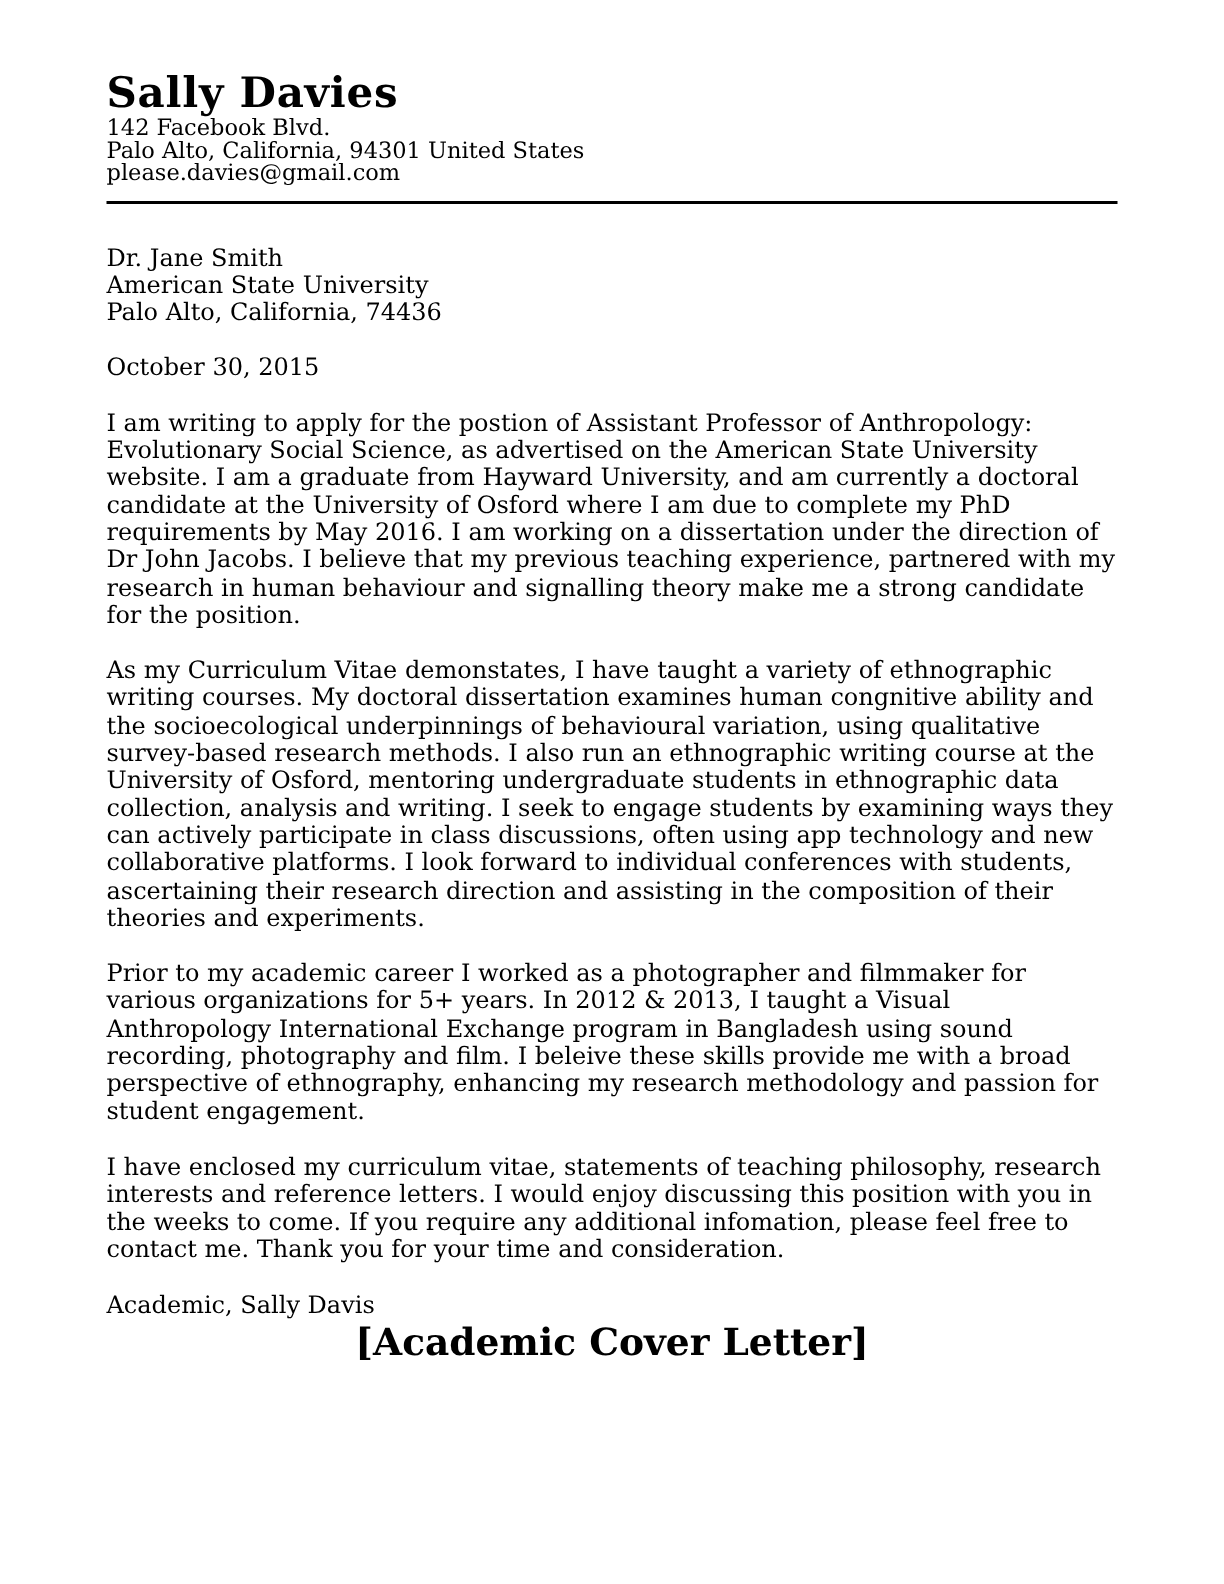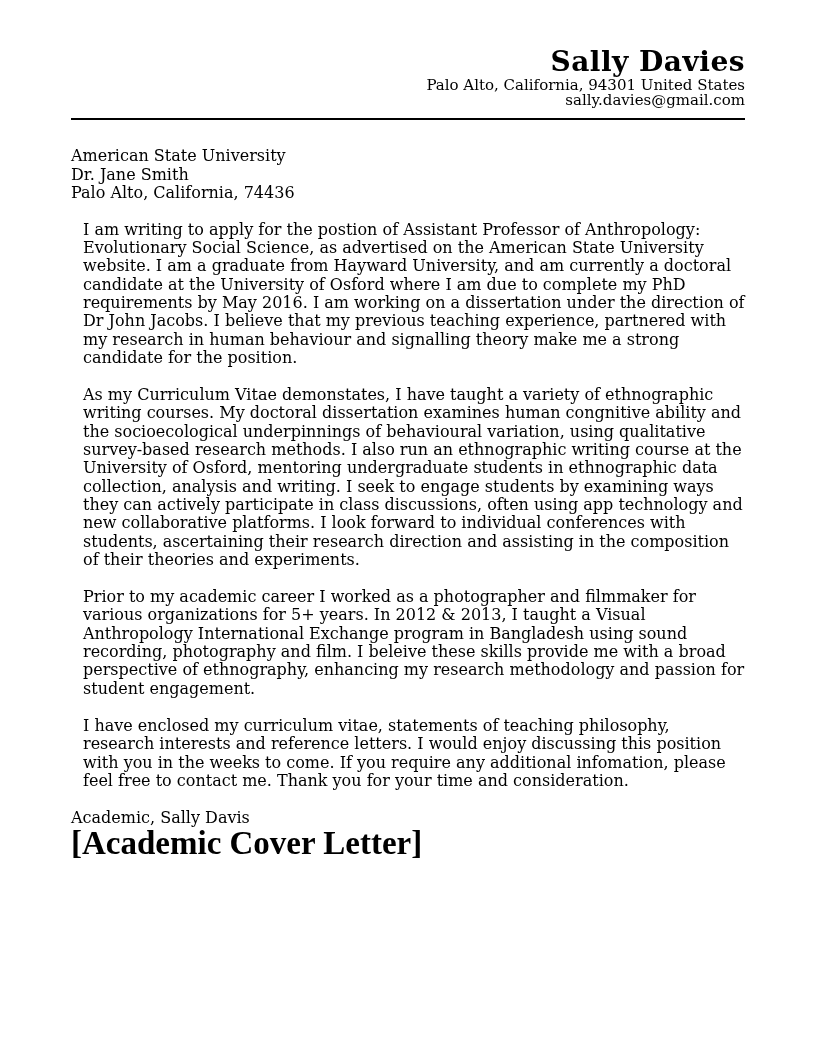--- a/index.html
+++ b/index.html
@@ -15,21 +15,21 @@
     overflow: hidden;
   }
   .page {
     box-sizing: border-box;
     width: 816px;
     height: 1056px;
     padding: 46px 71px 0 71px;
   }
   
   .letterhead {
-    text-align: right;
+    text-align: left;
   }
   .letterhead .name {
     font-size: 28px;
     font-weight: bold;
     line-height: 32px;
     letter-spacing: 0.5px;
   }
   .letterhead .contact-line {
     font-size: 15px;
     line-height: 15.2px;
@@ -45,56 +45,58 @@
     font-size: 16px;
     line-height: 18.3px;
   }
   .block {
     margin: 0 0 18.5px 0;
   }
   .block .line {
     display: block;
   }
   .para {
-    margin: 0 0 19px 12px;
+    margin: 0 0 19px 0;
     text-align: left;
   }
   .closing {
     margin: 0;
   }
   
   .doc-footer {
-    font-size: 33px;
+    text-align: center;
+    font-size: 25px;
     font-weight: bold;
     margin-top: 2px;
     line-height: 28px;
-    font-family: Liberation Serif, serif;
   }
 </style>
 </head>
 <body>
 
 <div class="page">
 
   <div class="letterhead">
     <div class="name">Sally Davies</div>
+    <div class="contact-line">142 Facebook Blvd.</div>
     <div class="contact-line">Palo Alto, California, 94301 United States</div>
-    <div class="contact-line">sally.davies@gmail.com</div>
+    <div class="contact-line">please.davies@gmail.com</div>
   </div>
 
   <hr class="header-divider">
 
   <div class="letter">
 
     <div class="block">
+      <span class="line">Dr. Jane Smith</span>
       <span class="line">American State University</span>
-      <span class="line">Dr. Jane Smith</span>
       <span class="line">Palo Alto, California, 74436</span>
     </div>
 
+    <div class="block">October 30, 2015</div>
 
 
     <p class="para">I am writing to apply for the postion of Assistant Professor of Anthropology: Evolutionary Social Science, as advertised on the American State University website. I am a graduate from Hayward University, and am currently a doctoral candidate at the University of Osford where I am due to complete my PhD requirements by May 2016. I am working on a dissertation under the direction of Dr John Jacobs. I believe that my previous teaching experience, partnered with my research in human behaviour and signalling theory make me a strong candidate for the position.</p>
     <p class="para">As my Curriculum Vitae demonstates, I have taught a variety of ethnographic writing courses. My doctoral dissertation examines human congnitive ability and the socioecological underpinnings of behavioural variation, using qualitative survey-based research methods. I also run an ethnographic writing course at the University of Osford, mentoring undergraduate students in ethnographic data collection, analysis and writing. I seek to engage students by examining ways they can actively participate in class discussions, often using app technology and new collaborative platforms. I look forward to individual conferences with students, ascertaining their research direction and assisting in the composition of their theories and experiments.</p>
     <p class="para">Prior to my academic career I worked as a photographer and filmmaker for various organizations for 5+ years. In 2012 &amp; 2013, I taught a Visual Anthropology International Exchange program in Bangladesh using sound recording, photography and film. I beleive these skills provide me with a broad perspective of ethnography, enhancing my research methodology and passion for student engagement.</p>
     <p class="para">I have enclosed my curriculum vitae, statements of teaching philosophy, research interests and reference letters. I would enjoy discussing this position with you in the weeks to come. If you require any additional infomation, please feel free to contact me. Thank you for your time and consideration.</p>
 
     <div class="closing">
       <span class="line">Academic,</span>
       <span class="line">Sally Davis</span>

